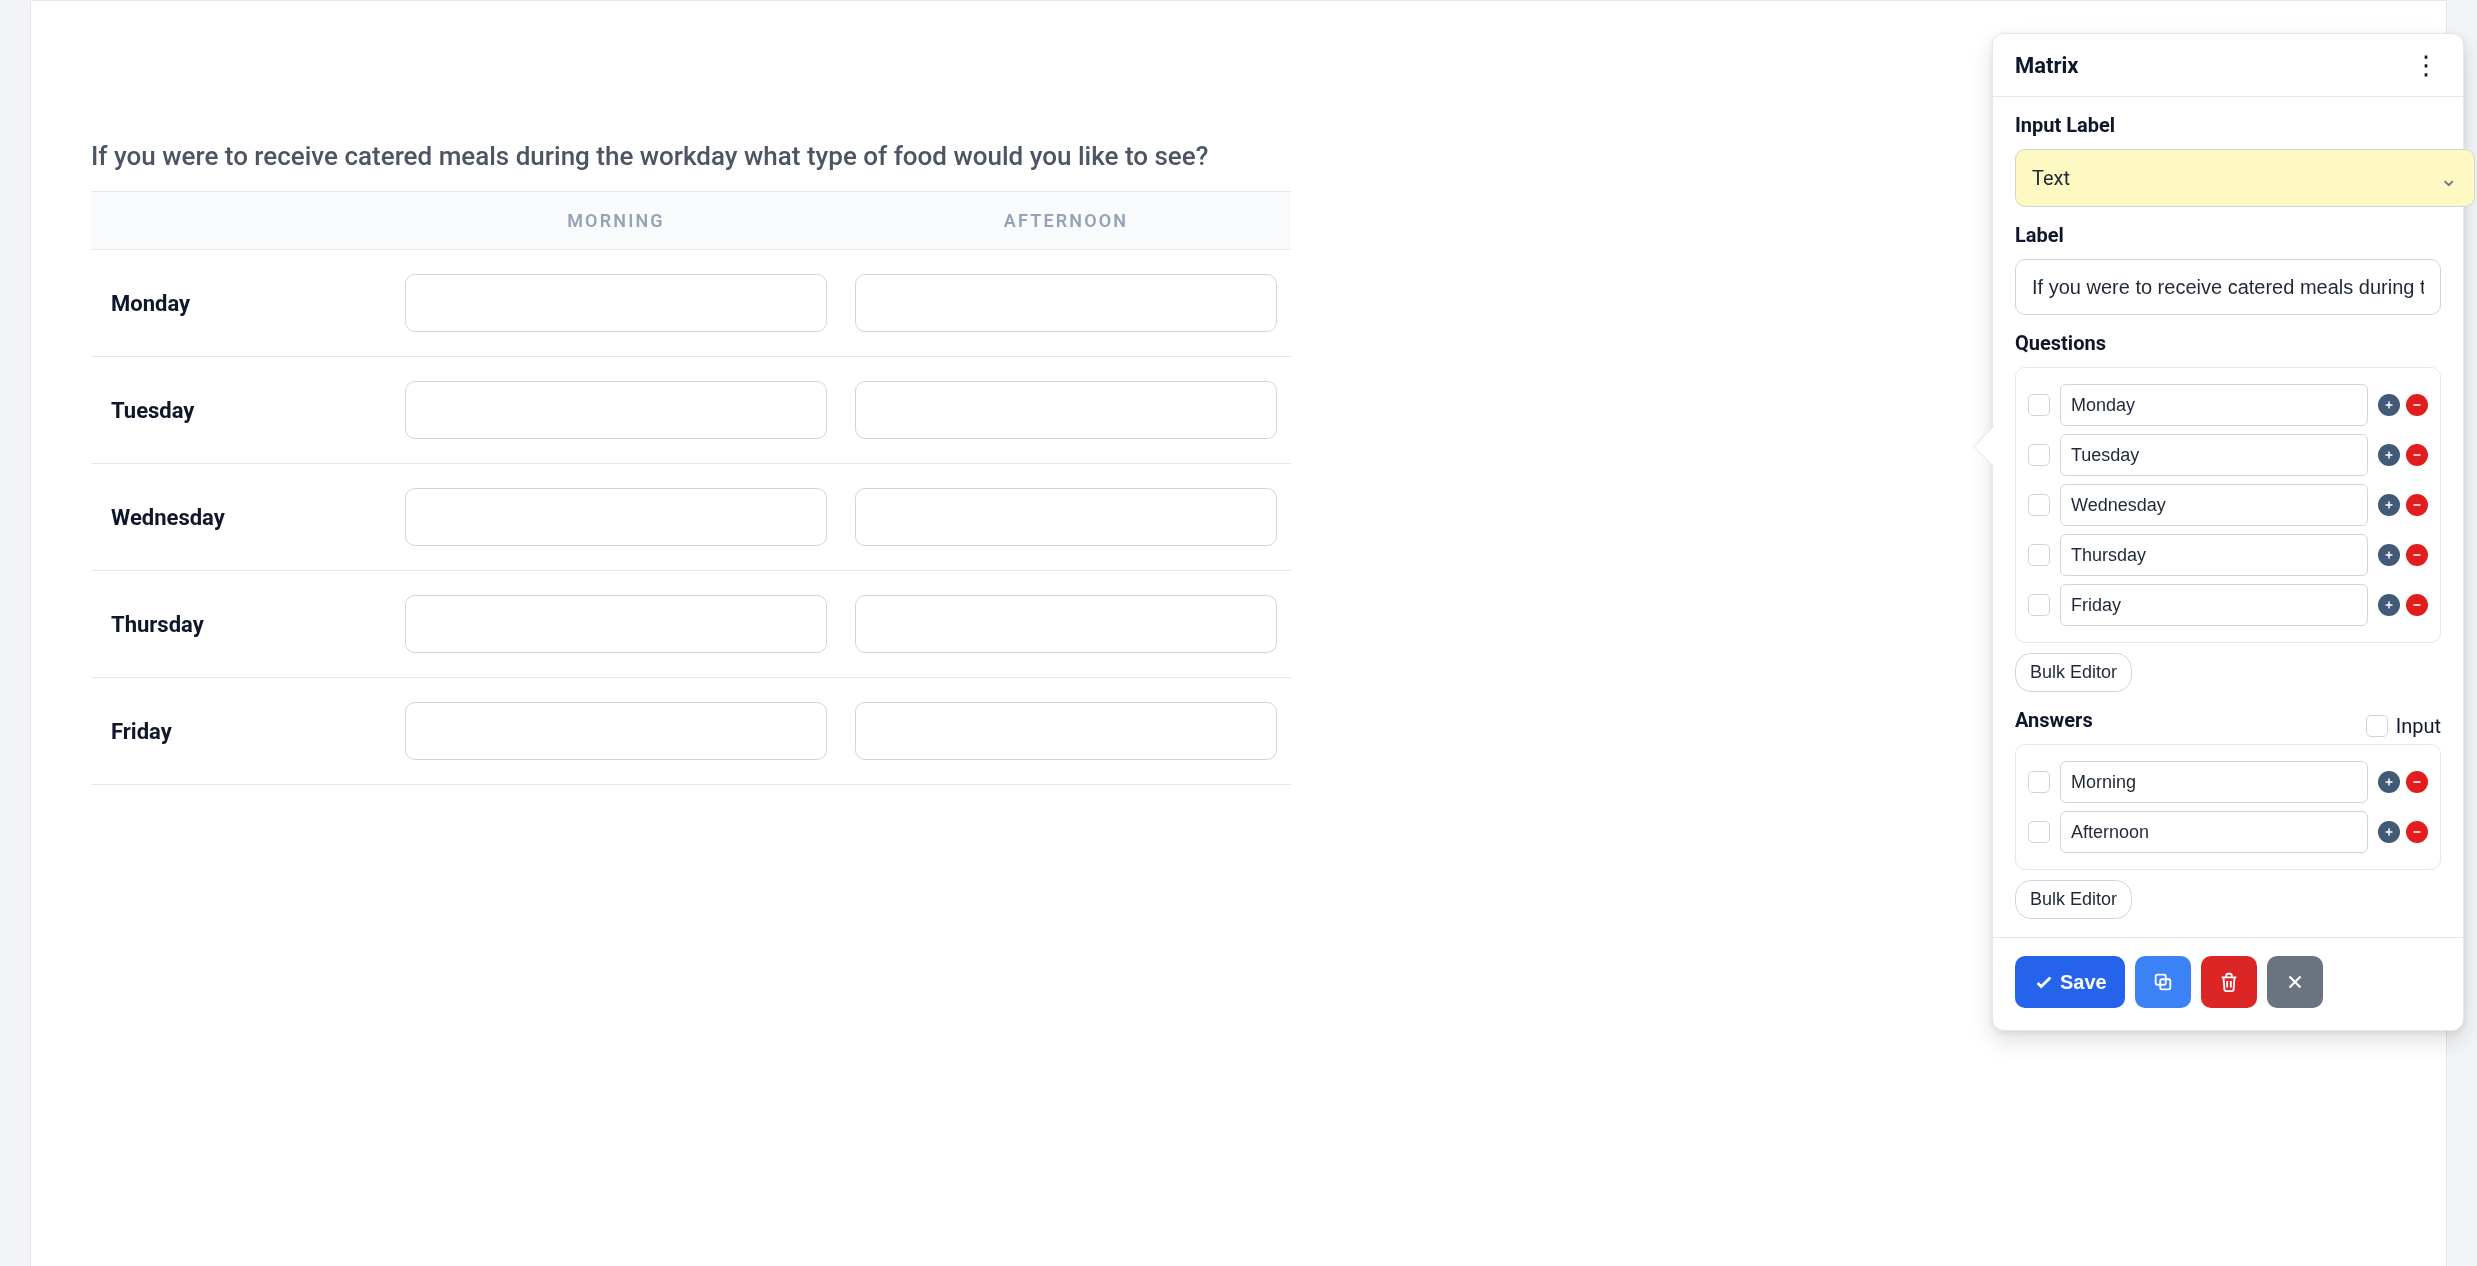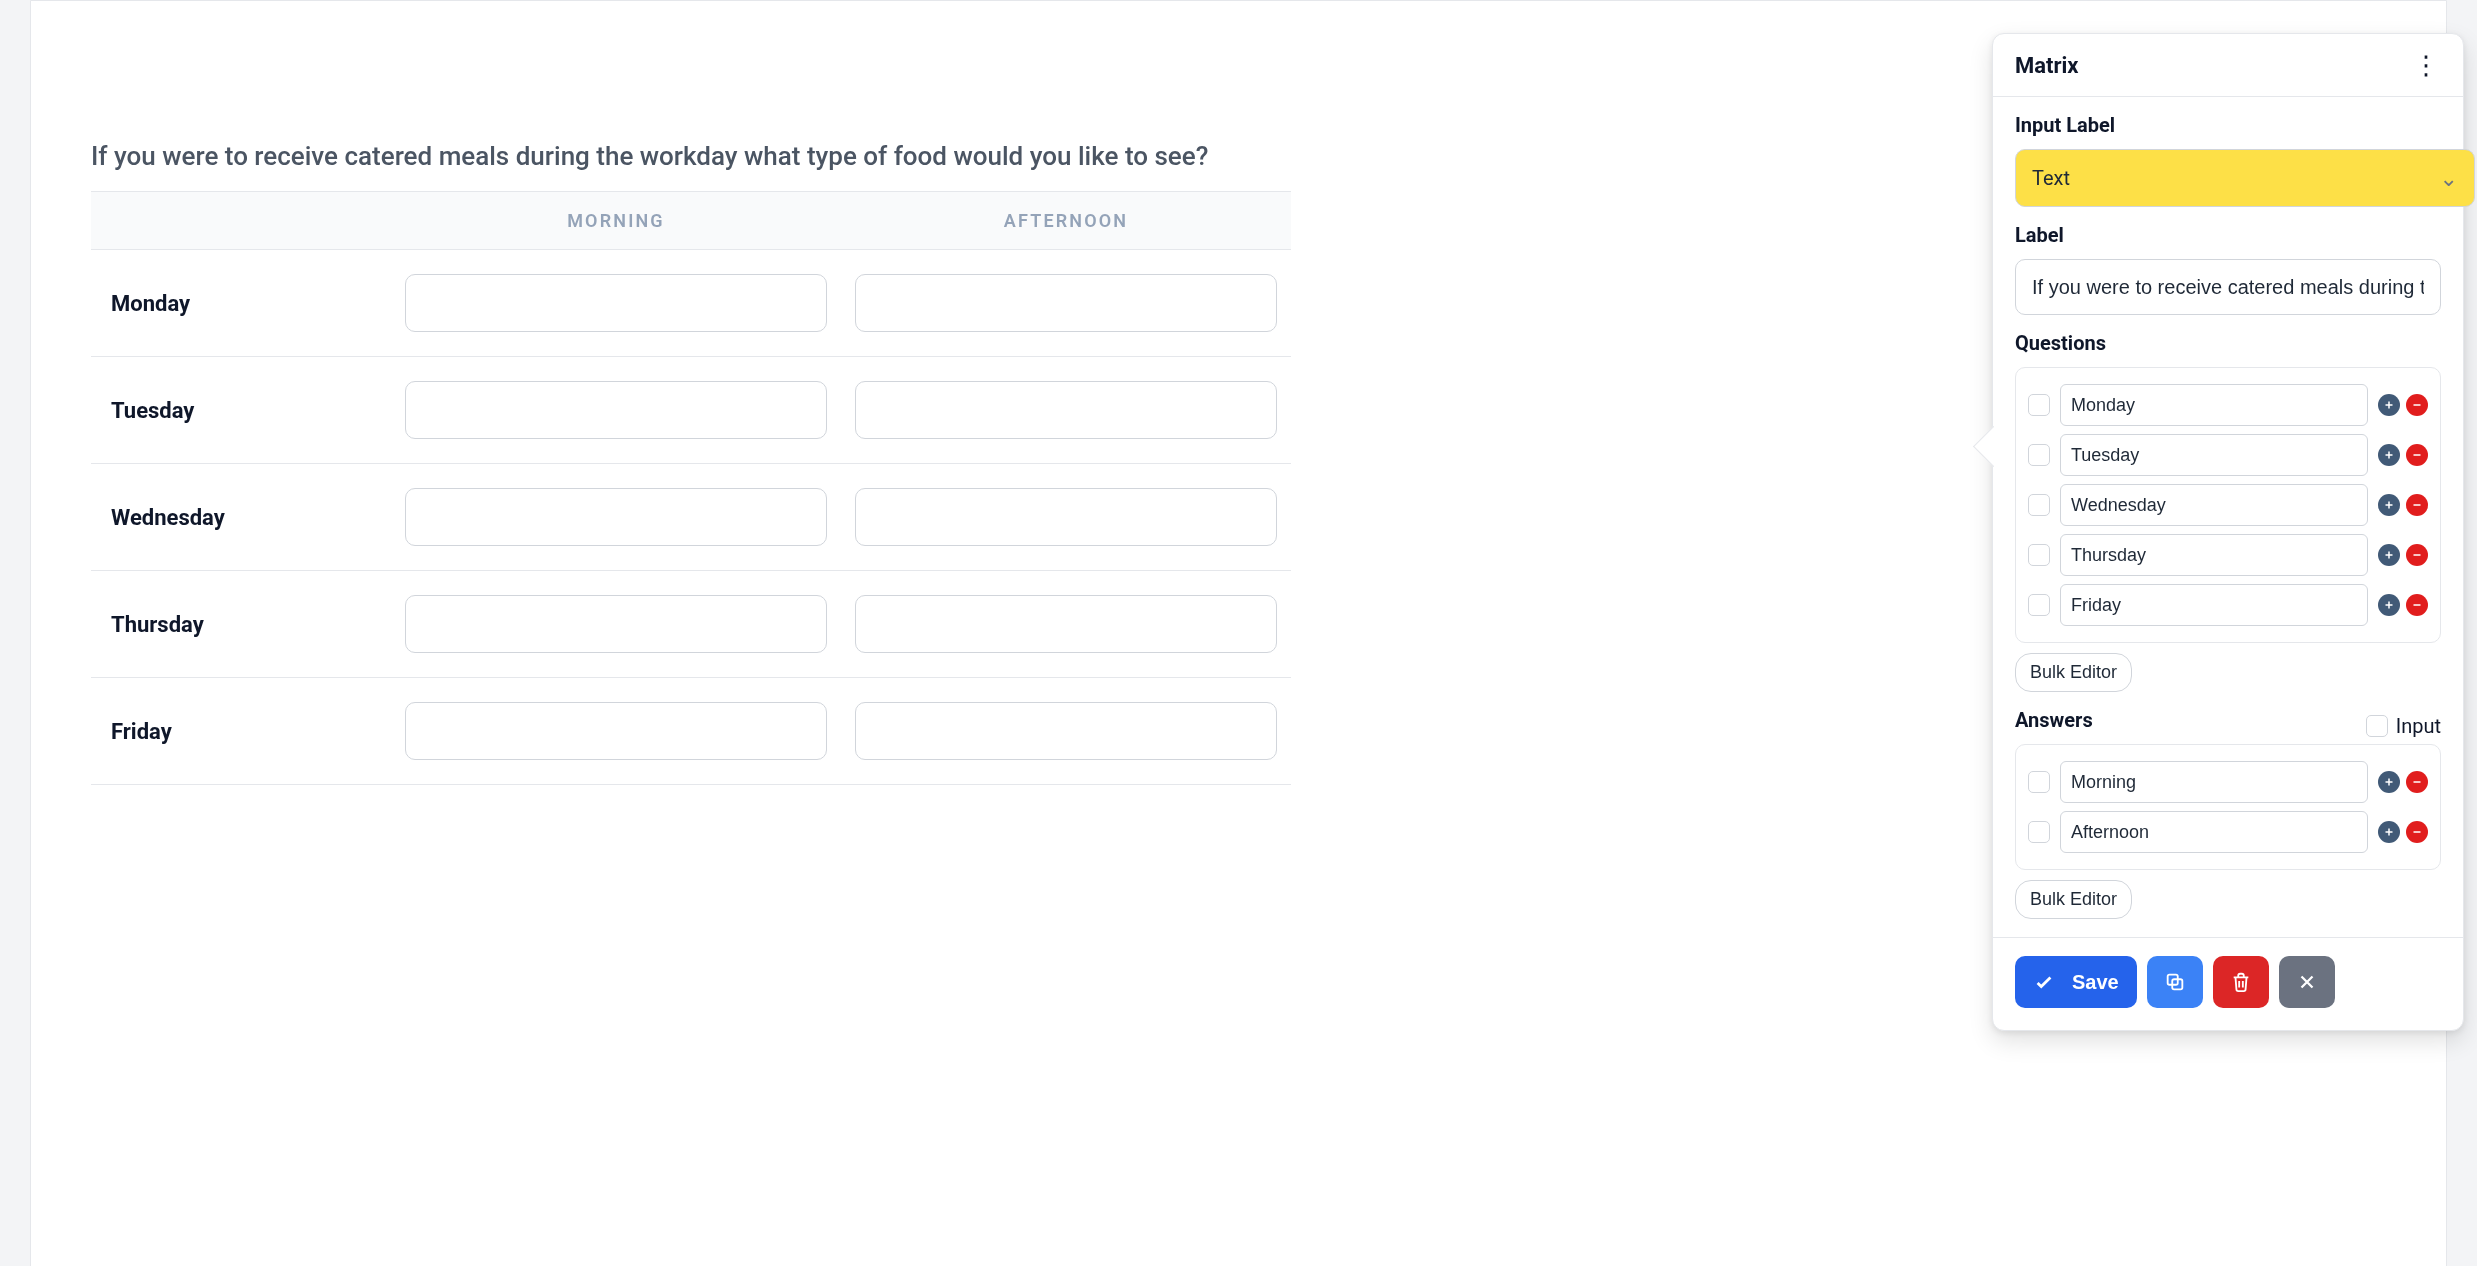--- a/index.html
+++ b/index.html
@@ -124,21 +124,21 @@
   .section-label{font-weight:700;color:var(--ink-strong);font-size:20px;margin-bottom:12px;}
   .select-wrap{position:relative;}
   .select{
     width:100%;
     height:56px;
     border:1px solid var(--line-2);
     border-radius:10px;
     padding:0 16px;
     font-size:20px;
     color:var(--ink);
-    background:#fde047;
+    background:#fef9c3;
     display:flex;align-items:center;justify-content:space-between;
     cursor:pointer;
   }
   .chev{color:#6b7280;font-size:22px;}
 
   .text-input{
     width:100%;
     height:56px;
     border:1px solid var(--line-2);
     border-radius:10px;
@@ -189,21 +189,21 @@
   .values-toggle{display:flex;align-items:center;gap:8px;color:var(--ink-strong);font-size:20px;}
   .cbx{width:20px;height:20px;border:1.5px solid var(--line-2);border-radius:5px;display:inline-block;background:#fff;}
 
   .footer-actions{
     margin-top:18px;
     padding:18px 22px 22px 22px;
     border-top:1px solid var(--line);
     display:flex;gap:10px;
   }
   .btn{
-    height:52px;border-radius:10px;border:none;display:inline-flex;align-items:center;justify-content:center;gap:17px;
+    height:52px;border-radius:10px;border:none;display:inline-flex;align-items:center;justify-content:center;gap:5px;
     font-size:20px;font-weight:600;cursor:pointer;padding:0 18px;color:#fff;
   }
   .btn.primary{background:var(--blue);}
   .btn.copy{background:var(--blue-soft);width:56px;padding:0;}
   .btn.delete{background:var(--red);width:56px;padding:0;}
   .btn.close{background:var(--gray-btn);width:56px;padding:0;}
   .btn svg{width:22px;height:22px;}
 </style>
 </head>
 <body>

